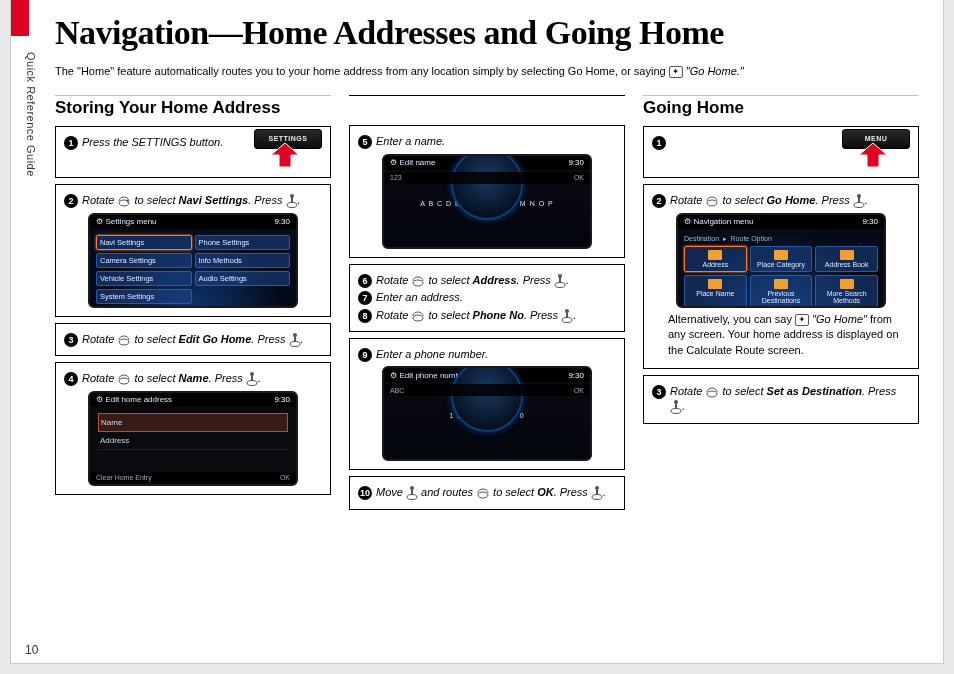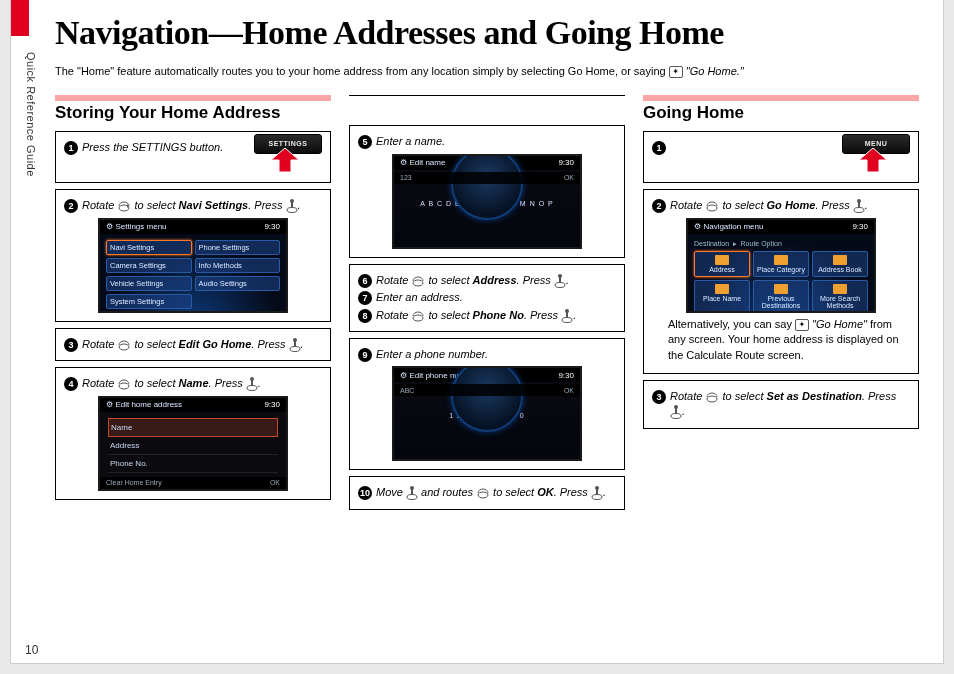--- a/index.html
+++ b/index.html
@@ -52,21 +52,21 @@
     margin-bottom: 16px;
     font-style: normal;
   }
   .intro .quote { font-style: italic; }
   .columns {
     display: flex;
     gap: 18px;
   }
   .col {
     width: 278px;
-    border-top: 6px solid #fca5a5;
+    border-top: 1px solid #fca5a5;
     padding-top: 2px;
   }
   .col.noheading {
     border-top: 1px solid #000;
   }
   h2.section {
     font-family: "Segoe UI", Arial, sans-serif;
     font-weight: 700;
     font-size: 17px;
     margin-bottom: 8px;
@@ -117,24 +117,24 @@
   .voice-icon {
     width: 14px; height: 12px;
     border: 1px solid #555;
     border-radius: 2px;
     font-size: 8px;
     text-align: center;
     line-height: 10px;
   }
   .screen {
     margin: 4px auto 2px auto;
-    width: 190px; height: 95px;
+    width: 210px; height: 95px;
     background: linear-gradient(#0a0a12, #04060d);
     border: 2px solid #1a1a1a;
-    border-radius: 0;
+    border-radius: 6px;
     position: relative;
     overflow: hidden;
     color: #d8e6ff;
     font-size: 8px;
   }
   .screen .topbar {
     height: 14px;
     background: #000;
     display: flex;
     justify-content: space-between;
@@ -396,21 +396,20 @@
             </span>
           </div>
           <div class="screen list">
             <div class="topbar">
                 <span>⚙ <span>Edit home address</span></span>
                 <span class="time">9:30</span>
               </div>
             <div class="body">
               <div class="row hl">Name</div>
               <div class="row">Address</div>
-              <div class="row">Phone No.</div>
               <div class="bottombar">
                   <span>Clear Home Entry</span>
                   <span>OK</span>
                 </div>
             </div>
           </div>
         </div>
       </div>
 
       <div class="col noheading">

